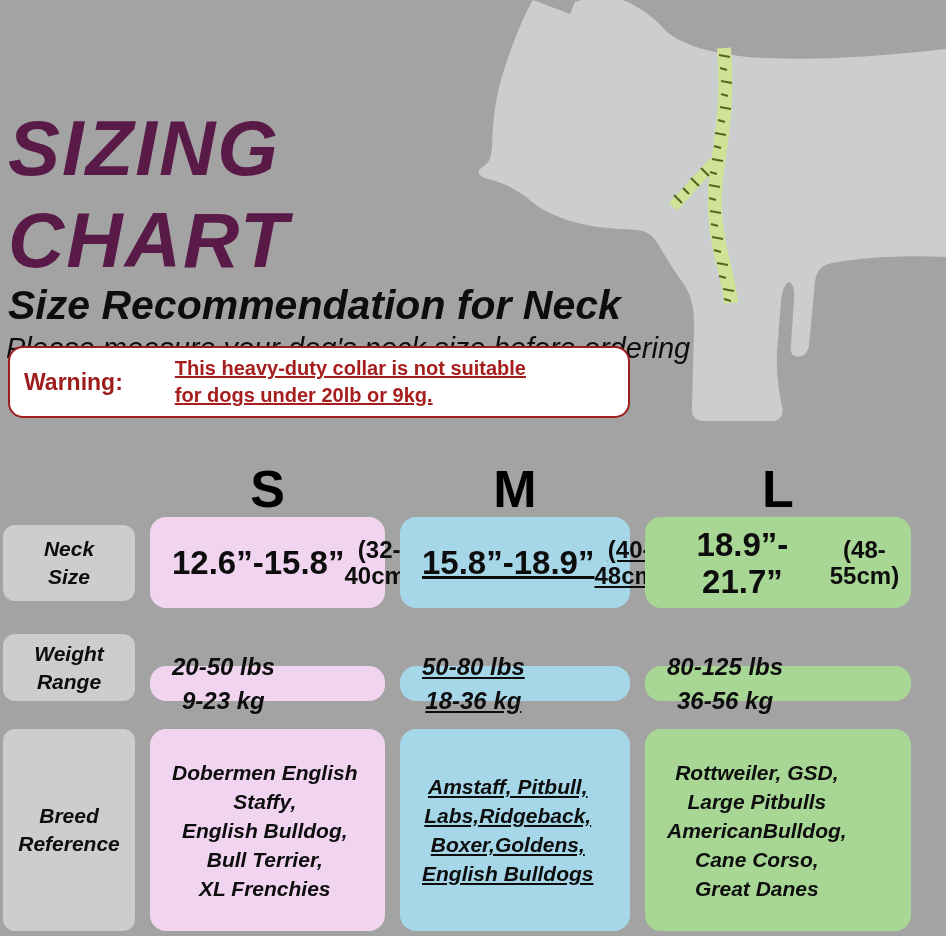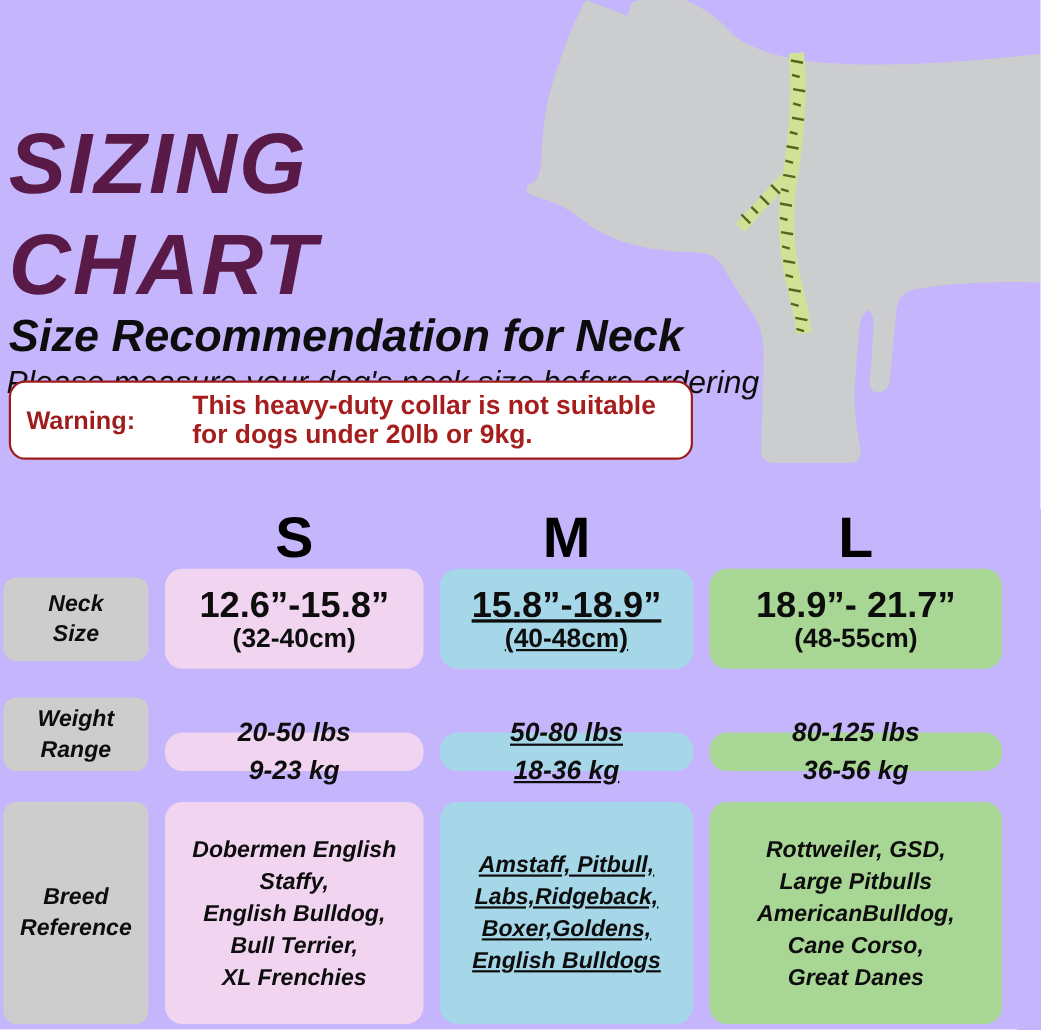--- a/index.html
+++ b/index.html
@@ -1,17 +1,17 @@
 <!DOCTYPE html>
 <html><head>
 <meta charset="utf-8">
 <style>
   html,body{margin:0;padding:0;background:#fff;}
   .canvas{
-    position:relative;width:946px;height:936px;background:#c4b5fd;overflow:hidden;
+    position:relative;width:946px;height:936px;background:#a3a3a3;overflow:hidden;
     font-family:"Liberation Sans",sans-serif;color:#111;
   }
   
   .title{
     position:absolute;left:8px;top:50px;z-index:3;
     font-size:78px;line-height:92px;font-weight:bold;font-style:italic;
     color:#591a47;letter-spacing:2px;white-space:pre-line;
   }
   .subtitle{
     position:absolute;left:8px;top:248px;z-index:3;
@@ -24,22 +24,23 @@
   
   .warnbox{
     position:absolute;left:8px;top:346px;width:618px;height:68px;z-index:3;
     border:2px solid #9e1c1c;border-radius:15px;background:#fff;
     display:flex;align-items:center;gap:28px;
   }
   .warnlabel{
     margin-left:14px;font-size:23px;font-weight:bold;color:#9e1c1c;white-space:nowrap;
   }
   .warnmsg{
-    margin-left:24px;font-size:24px;line-height:27px;font-weight:bold;color:#a61d1d;
+    margin-left:24px;font-size:20px;line-height:27px;font-weight:bold;color:#a61d1d;
     white-space:pre-line;
+    text-decoration:underline;
   }
   
   .dog{position:absolute;left:440px;top:0;width:506px;height:445px;z-index:1;}
   .dog-body{fill:#cbcdce;}
   .tape{fill:none;stroke:#d0e295;}
   .tape-main{stroke-width:14px;}
   .tape-branch{stroke-width:11px;}
   .ticks line{stroke:#55651f;stroke-width:2.2px;}
   
   .table{
@@ -57,22 +58,22 @@
   .label-cell{
     grid-column:1;background:#cdcdcd;border-radius:12px;
     display:flex;align-items:center;justify-content:center;text-align:center;
     font-size:21px;line-height:28px;font-weight:bold;font-style:italic;color:#0d0d0d;
     white-space:pre-line;
   }
   .label-neck{grid-row:2;align-self:center;height:76px;width:100%;}
   .label-weight{grid-row:4;}
   .label-breed{grid-row:6;}
   .cell{
-    border-radius:16px;display:flex;flex-direction:column;
-    align-items:center;justify-content:center;text-align:center;color:#0d0d0d;
+    border-radius:16px;display:flex;flex-direction:row;
+    align-items:center;text-align:center;color:#0d0d0d;padding-left:22px;
   }
   .col-s{background:#f1d5f0;} .col-m{background:#a6d7e8;} .col-l{background:#a8d694;}
   .c2{grid-column:2;} .c3{grid-column:3;text-decoration:underline;} .c4{grid-column:4;}
   .r-neck{grid-row:2;} .r-weight{grid-row:4;margin-top:32px;} .r-breed{grid-row:6;}
   .neck-value{font-size:33px;line-height:37px;font-weight:bold;}
   .neck-sub{font-size:24px;line-height:26px;font-weight:bold;}
   .weight-lines{font-size:24px;line-height:34px;font-weight:bold;font-style:italic;white-space:pre-line;}
   .breed-lines{font-size:21px;line-height:29px;font-weight:bold;font-style:italic;white-space:pre-line;}
 </style>
 </head>

